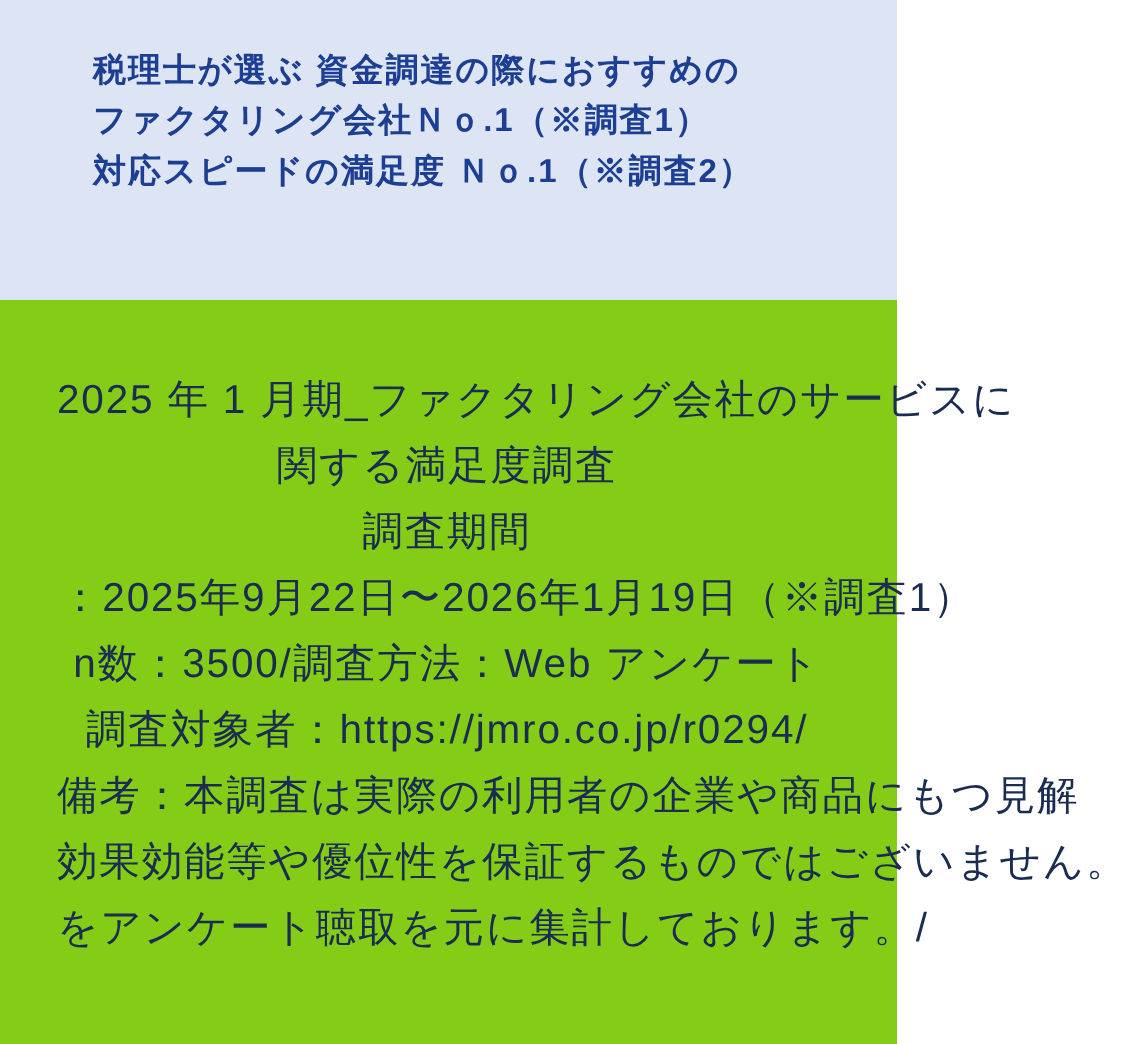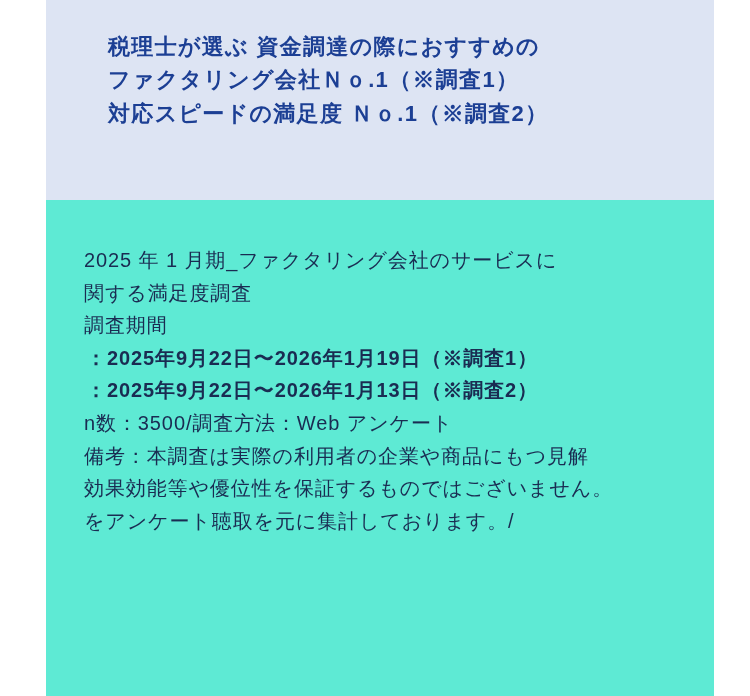--- a/index.html
+++ b/index.html
@@ -8,24 +8,23 @@
   }
   body {
     width: 750px;
     height: 696px;
     background: #ffffff;
     font-family: "Liberation Sans", sans-serif;
     overflow: hidden;
   }
   .page {
     position: relative;
-    width: 668px;
+    width: 598px;
     height: 696px;
-    background: #5eead4;
-    margin-left: 46px;
+    background: #84cc16;
   }
   .header-band {
     background: #dde4f3;
     padding: 30px 0 26px 0;
     box-sizing: border-box;
     height: 200px;
   }
   .header-band .title-line {
     color: #1c3f94;
     font-weight: bold;
@@ -34,46 +33,46 @@
     line-height: 1.52;
     padding-left: 62px;
     white-space: nowrap;
   }
   .body-block {
     padding: 44px 40px 0 38px;
     box-sizing: border-box;
   }
   .body-line {
     color: #1a2c52;
-    font-size: 20px;
+    font-size: 27px;
     letter-spacing: 0.045em;
     line-height: 1.63;
     white-space: nowrap;
+    text-align: center;
   }
   .body-line.indent {
     padding-left: 2px;
-    font-weight: bold;
   }
 </style>
 </head>
 <body>
 
 <div class="page">
 
   <div class="header-band">
     <div class="title-line">税理士が選ぶ 資金調達の際におすすめの</div>
     <div class="title-line">ファクタリング会社Ｎｏ.1（※調査1）</div>
     <div class="title-line">対応スピードの満足度 Ｎｏ.1（※調査2）</div>
   </div>
 
   <div class="body-block">
     <div class="body-line">2025 年 1 月期_ファクタリング会社のサービスに</div>
     <div class="body-line">関する満足度調査</div>
     <div class="body-line">調査期間</div>
     <div class="body-line indent">：2025年9月22日〜2026年1月19日（※調査1）</div>
-    <div class="body-line indent">：2025年9月22日〜2026年1月13日（※調査2）</div>
     <div class="body-line"> n数：3500/調査方法：Web アンケート</div>
+    <div class="body-line">調査対象者：https://jmro.co.jp/r0294/</div>
     <div class="body-line">備考：本調査は実際の利用者の企業や商品にもつ見解</div>
     <div class="body-line">効果効能等や優位性を保証するものではございません。</div>
     <div class="body-line">をアンケート聴取を元に集計しております。/</div>
   </div>
 
 </div>
 
 </body></html>

